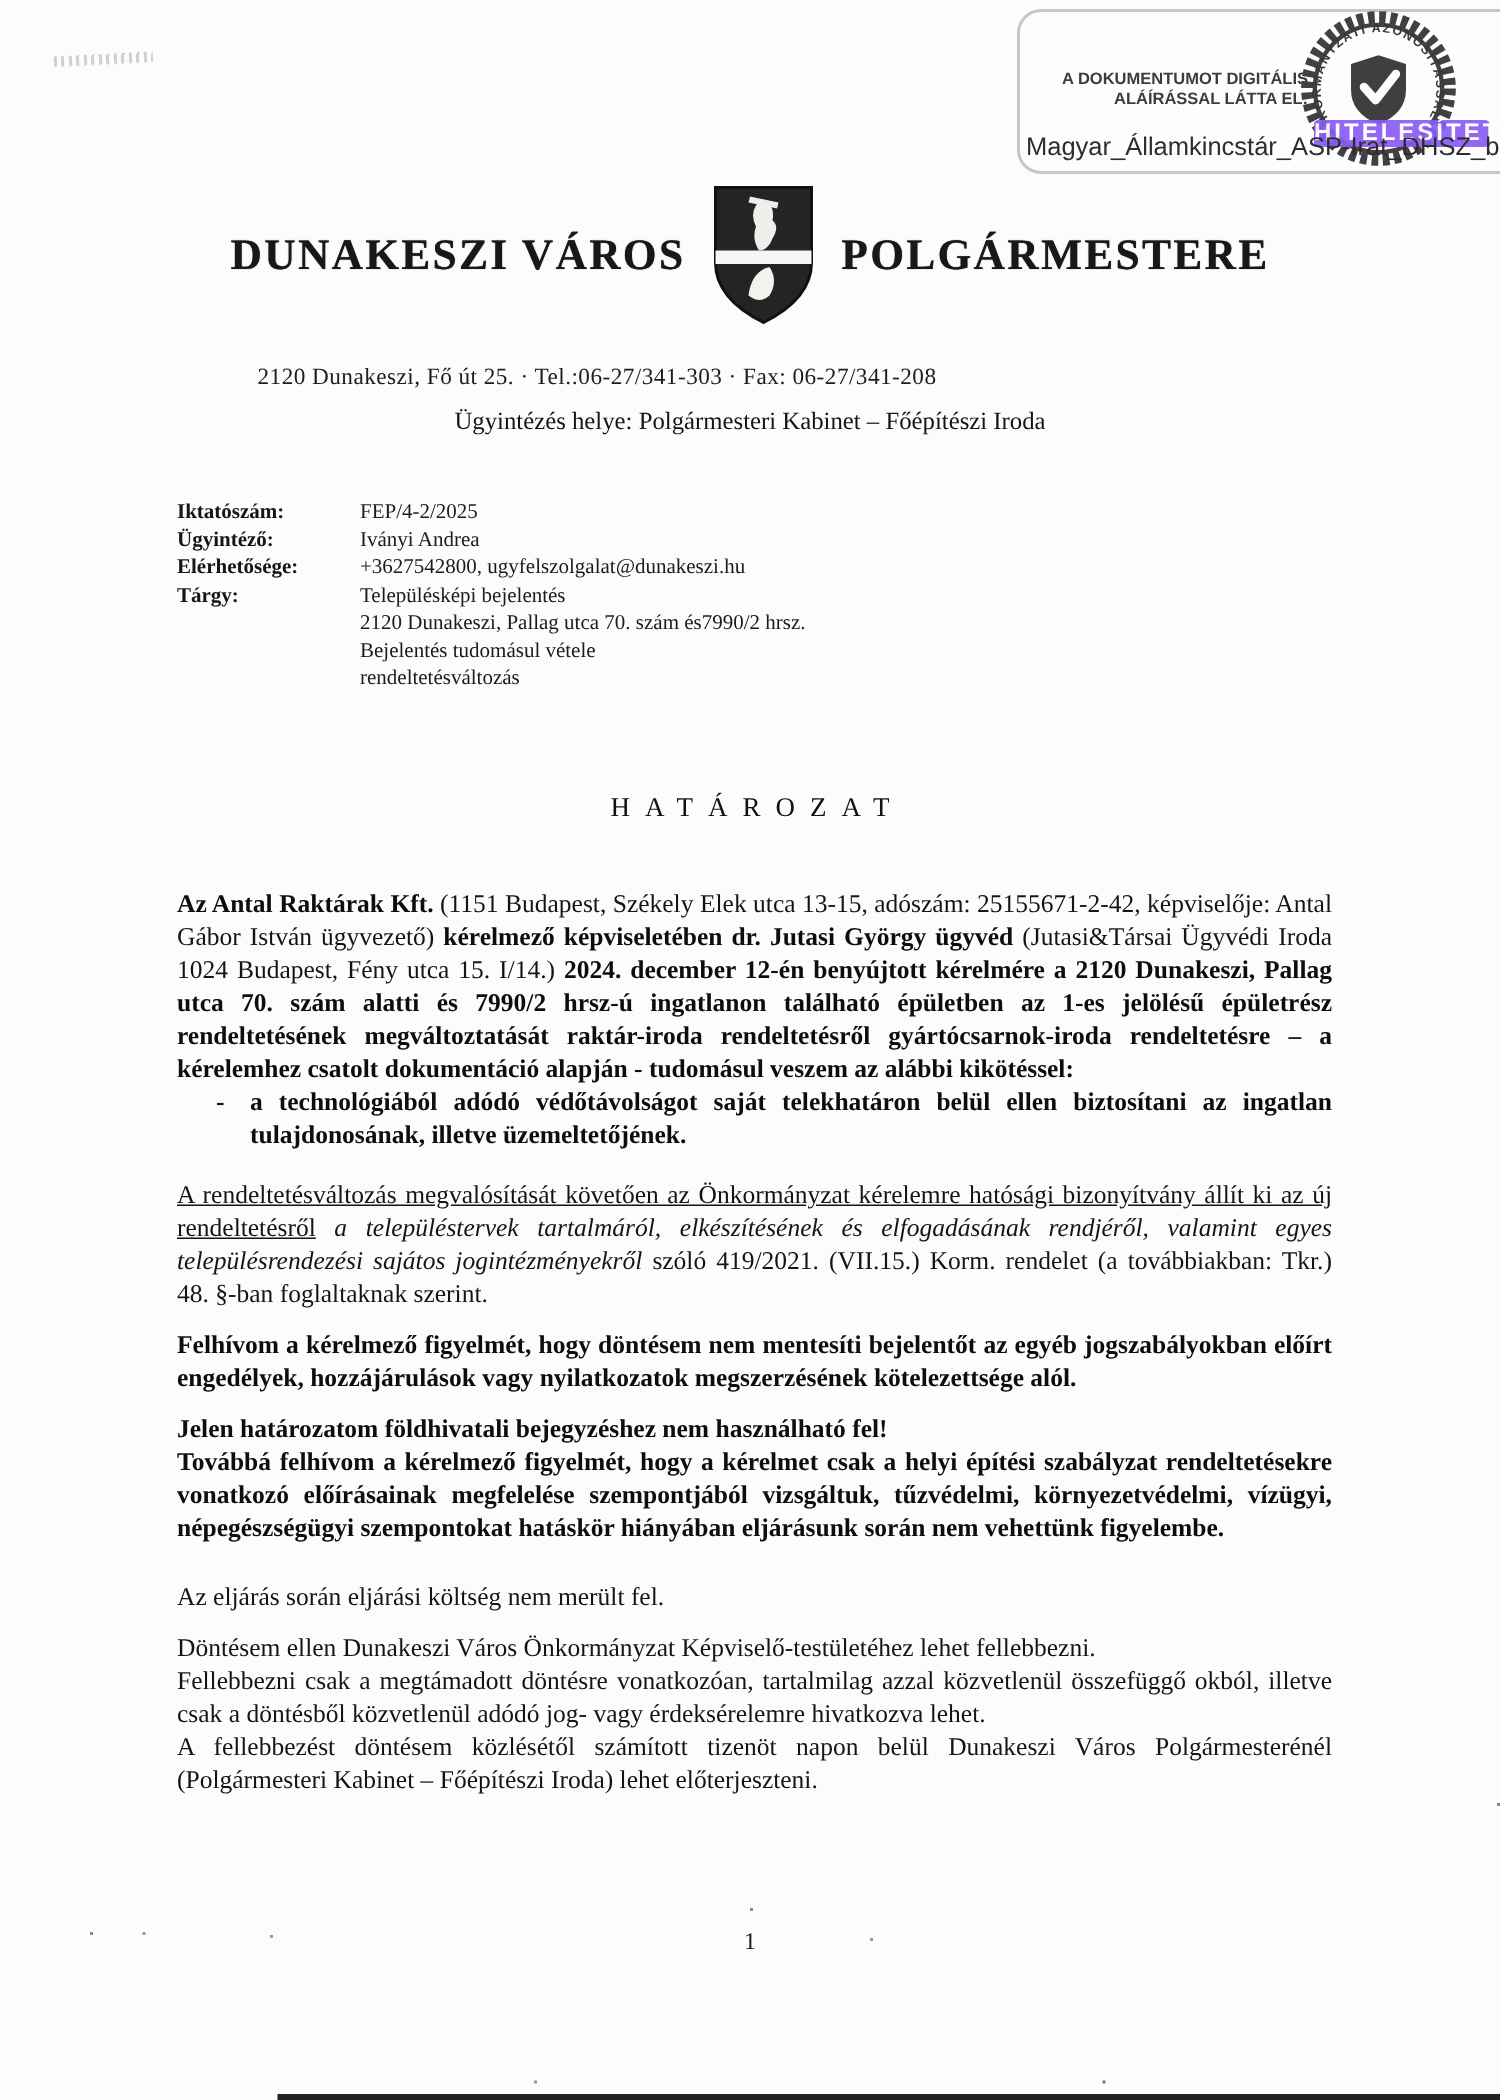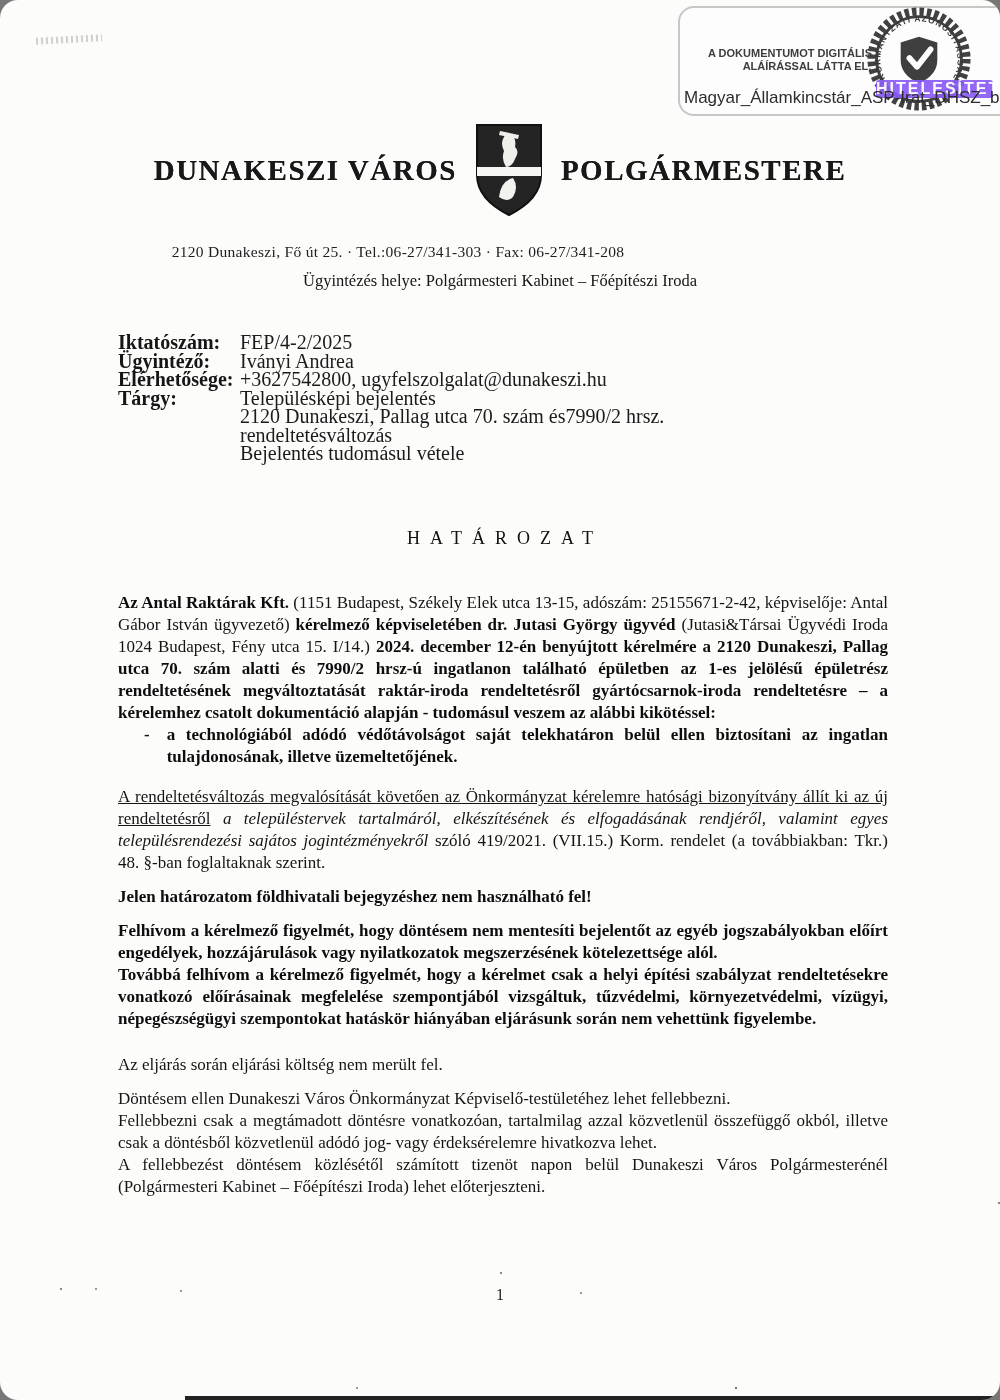--- a/index.html
+++ b/index.html
@@ -4,21 +4,20 @@
 <style>
   html,body{margin:0;padding:0;background:#777;}
   .page{
     position:relative;
     width:1000px;height:1400px;
     margin:0 auto;
     background:#fcfcfb;
     overflow:hidden;
     font-family:"Liberation Serif", serif;
     color:#161616;
-    border-radius:18px;
   }
   
   .smudge{
     position:absolute;left:36px;top:36px;width:66px;height:7px;
     background:repeating-linear-gradient(93deg,#9a9a9a 0 2px,transparent 2px 5px);
     opacity:.45;filter:blur(.5px);transform:rotate(-3deg);
   }
   
   .sigbox{
     position:absolute;left:678px;top:6px;width:370px;height:106px;
@@ -53,21 +52,21 @@
   .crest{width:72px;height:94px;flex:0 0 auto;}
   .addr{
     position:absolute;left:0;top:243px;width:796px;text-align:center;
     font-size:15.5px;color:#1d1d1d;letter-spacing:.3px;
   }
   .office{
     position:absolute;left:0;top:271px;width:1000px;text-align:center;
     font-size:16.5px;font-weight:400;color:#141414;
   }
   
-  .meta{position:absolute;left:118px;top:333px;font-size:20px;line-height:18.5px;}
+  .meta{position:absolute;left:118px;top:333px;font-size:14px;line-height:18.5px;}
   .mrow{display:flex;}
   .mlabel{width:122px;font-weight:700;flex:0 0 auto;}
   .mvalue{color:#1b1b1b;}
   .mline{display:block;}
   
   .doctitle{
     position:absolute;left:0;top:528px;width:1000px;text-align:center;
     font-size:18px;font-weight:400;letter-spacing:10px;color:#111;
     text-indent:10px;
   }
@@ -154,22 +153,22 @@
     </div>
     <div class="mrow">
       <span class="mlabel">Elérhetősége:</span>
       <span class="mvalue">+3627542800, ugyfelszolgalat@dunakeszi.hu</span>
     </div>
     <div class="mrow">
       <span class="mlabel">Tárgy:</span>
       <span class="mvalue">
         <span class="mline">Településképi bejelentés</span>
         <span class="mline">2120 Dunakeszi, Pallag utca 70. szám és7990/2 hrsz.</span>
+        <span class="mline">Bejelentés tudomásul vétele</span>
         <span class="mline">rendeltetésváltozás</span>
-        <span class="mline">Bejelentés tudomásul vétele</span>
       </span>
     </div>
   </div>
 
   <div class="doctitle">HATÁROZAT</div>
 
   <div class="body">
 
     <p class="just">
       <span class="b">Az Antal Raktárak Kft. </span><span>(1151 Budapest, Székely Elek utca 13-15, adószám: 25155671-2-42, képviselője: Antal Gábor István ügyvezető) </span><span class="b">kérelmező képviseletében dr. Jutasi György ügyvéd </span><span>(Jutasi&amp;Társai Ügyvédi Iroda 1024 Budapest, Fény utca 15. I/14.) </span><span class="b">2024. december 12-én benyújtott kérelmére a 2120 Dunakeszi, Pallag utca 70. szám alatti és 7990/2 hrsz-ú ingatlanon található épületben az 1-es jelölésű épületrész rendeltetésének megváltoztatását raktár-iroda rendeltetésről gyártócsarnok-iroda rendeltetésre – a kérelemhez csatolt dokumentáció alapján - tudomásul veszem az alábbi kikötéssel:</span>
@@ -177,23 +176,23 @@
 
     <p class="bullet">
       <span class="dash">-</span>
       <span class="b just">a technológiából adódó védőtávolságot saját telekhatáron belül ellen biztosítani az ingatlan tulajdonosának, illetve üzemeltetőjének.</span>
     </p>
 
     <p class="just mt-m">
       <span class="u">A rendeltetésváltozás megvalósítását követően az Önkormányzat kérelemre hatósági bizonyítvány állít ki az új rendeltetésről</span><span class="i"> a településtervek tartalmáról, elkészítésének és elfogadásának rendjéről, valamint egyes településrendezési sajátos jogintézményekről</span><span> szóló 419/2021. (VII.15.) Korm. rendelet (a továbbiakban: Tkr.) 48. §-ban foglaltaknak szerint.</span>
     </p>
 
+    <p class="b just mt-s">Felhívom a kérelmező figyelmét, hogy döntésem nem mentesíti bejelentőt az egyéb jogszabályokban előírt engedélyek, hozzájárulások vagy nyilatkozatok megszerzésének kötelezettsége alól.</p>
+
     <p class="b mt-s">Jelen határozatom földhivatali bejegyzéshez nem használható fel!</p>
-
-    <p class="b just mt-s">Felhívom a kérelmező figyelmét, hogy döntésem nem mentesíti bejelentőt az egyéb jogszabályokban előírt engedélyek, hozzájárulások vagy nyilatkozatok megszerzésének kötelezettsége alól.</p>
 
     <p class="b just">Továbbá felhívom a kérelmező figyelmét, hogy a kérelmet csak a helyi építési szabályzat rendeltetésekre vonatkozó előírásainak megfelelése szempontjából vizsgáltuk, tűzvédelmi, környezetvédelmi, vízügyi, népegészségügyi szempontokat hatáskör hiányában eljárásunk során nem vehettünk figyelembe.</p>
 
     <p class="mt-l">Az eljárás során eljárási költség nem merült fel.</p>
 
     <p class="mt-s">Döntésem ellen Dunakeszi Város Önkormányzat Képviselő-testületéhez lehet fellebbezni.</p>
 
     <p class="just">Fellebbezni csak a megtámadott döntésre vonatkozóan, tartalmilag azzal közvetlenül összefüggő okból, illetve csak a döntésből közvetlenül adódó jog- vagy érdeksérelemre hivatkozva lehet.</p>
 
     <p class="just">A fellebbezést döntésem közlésétől számított tizenöt napon belül Dunakeszi Város Polgármesterénél (Polgármesteri Kabinet – Főépítészi Iroda) lehet előterjeszteni.</p>

